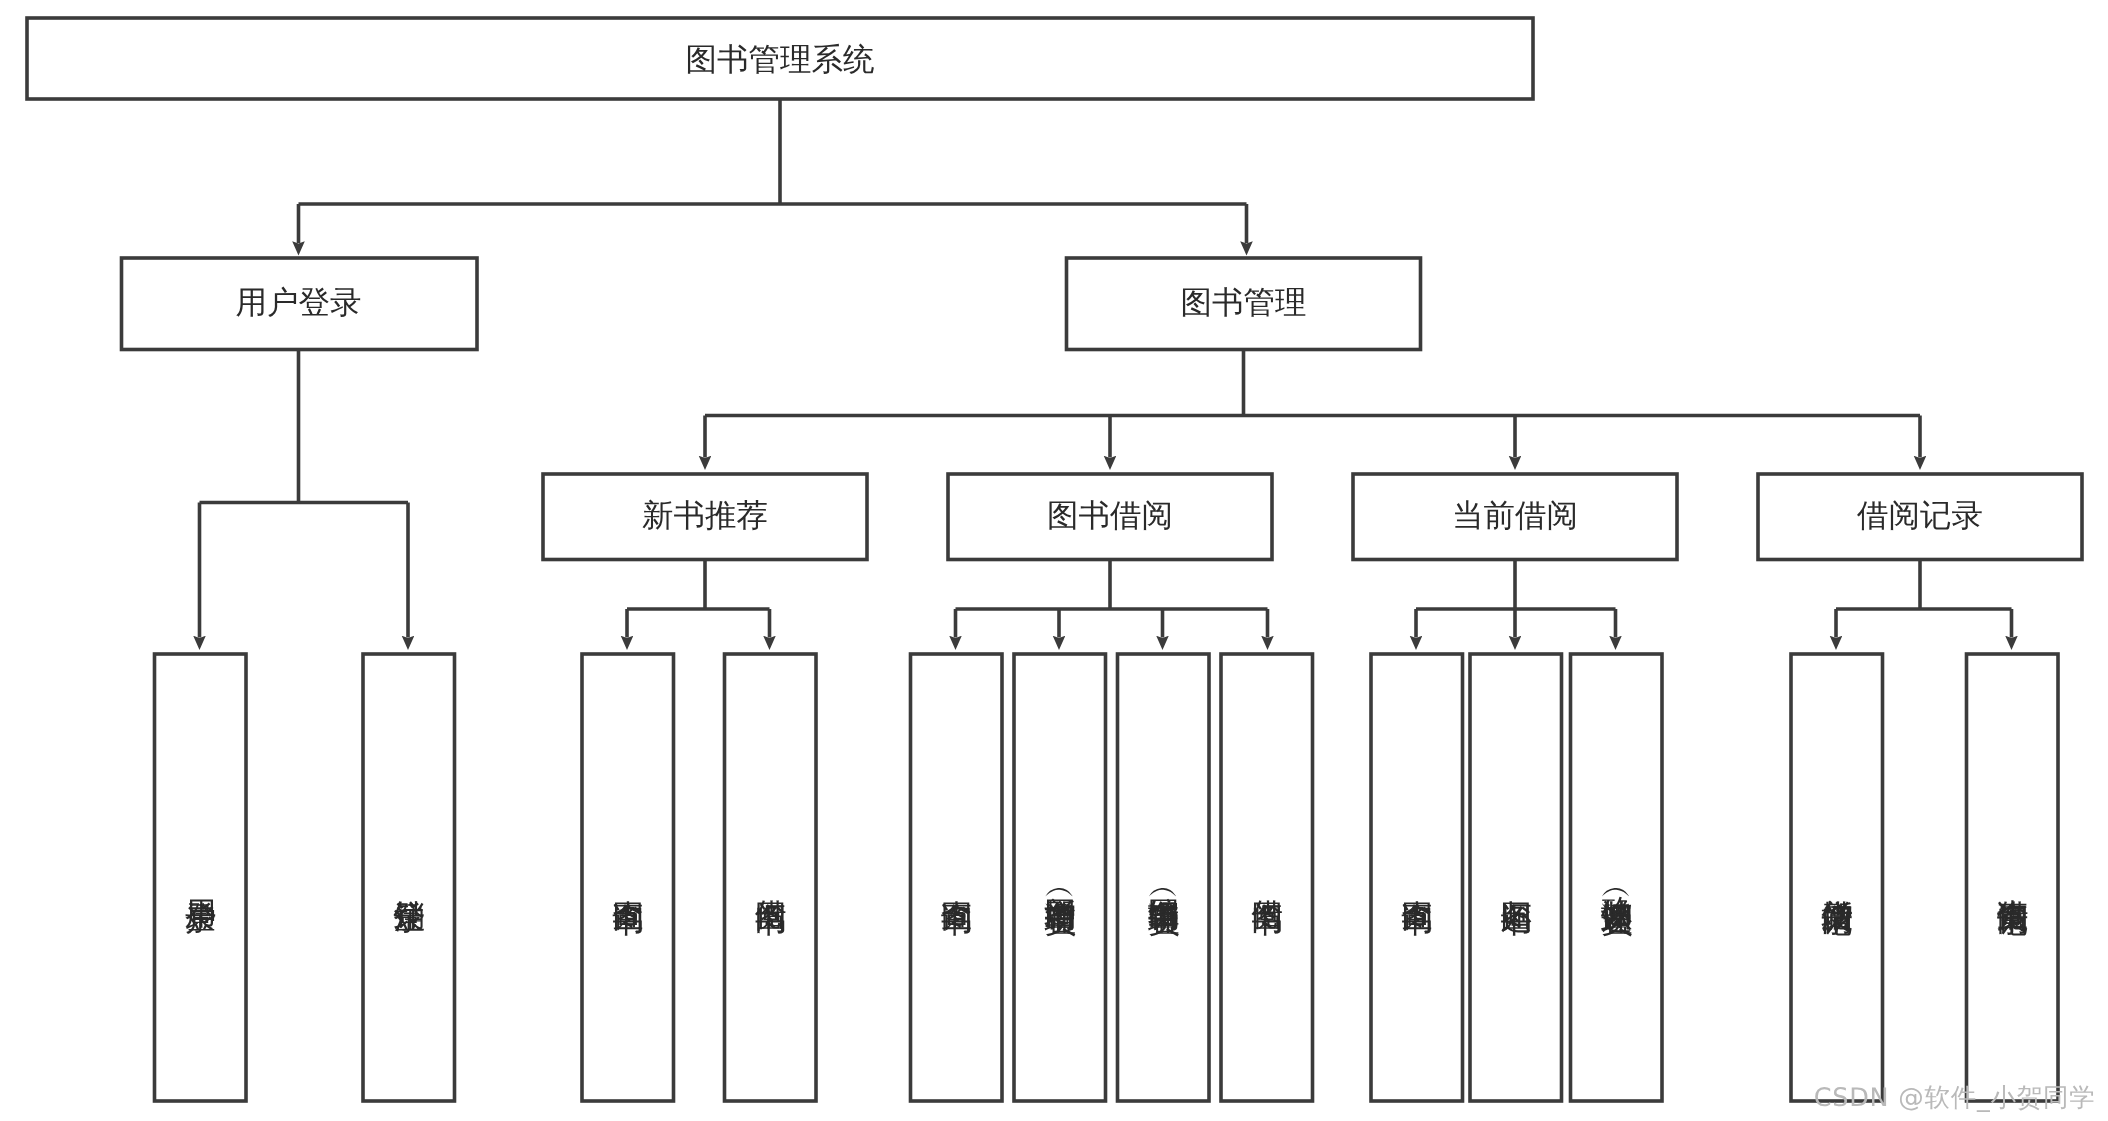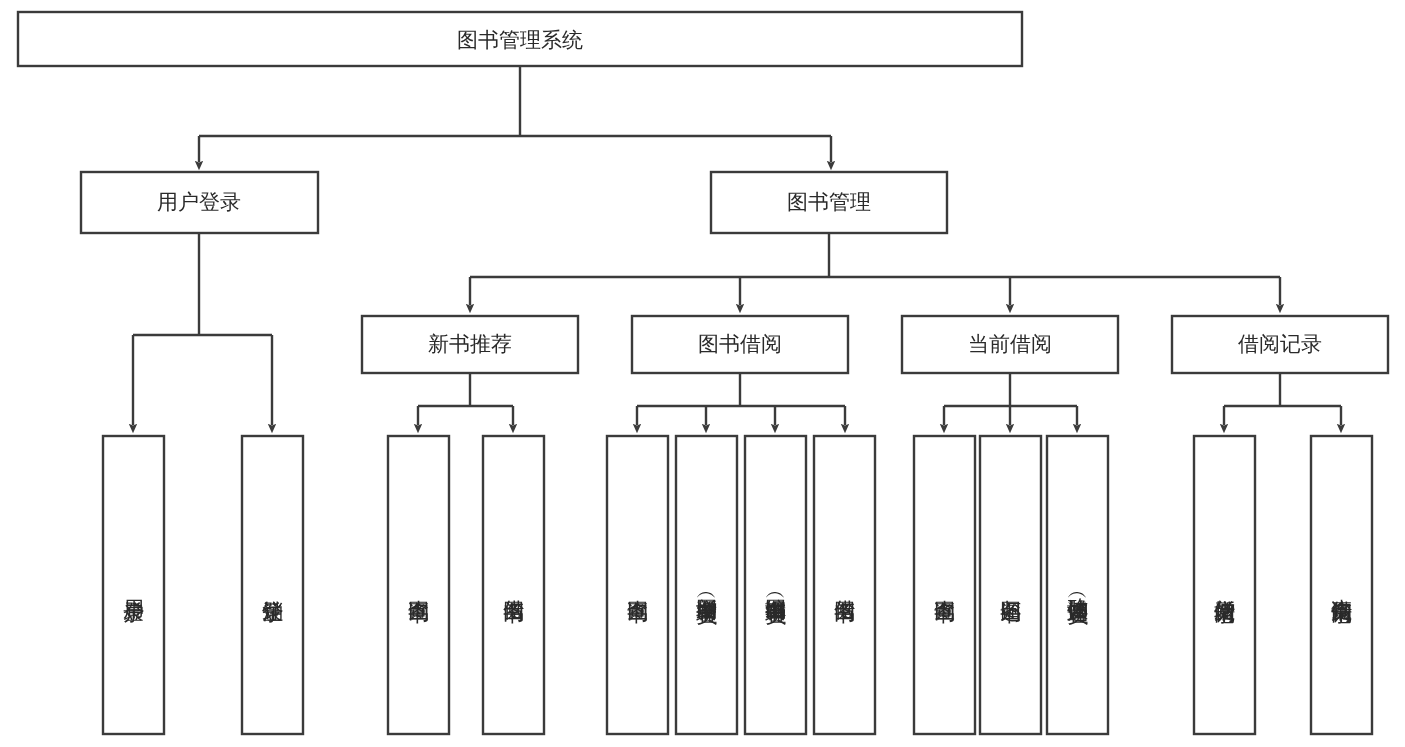--- a/index.html
+++ b/index.html
@@ -179,13 +179,14 @@
   <div class="vlabel" style="left:607px; top:436px; width:61px; height:298px;">查询图书</div>
   <div class="vlabel" style="left:676px; top:436px; width:61px; height:298px;">新增图书（管理员）</div>
   <div class="vlabel" style="left:745px; top:436px; width:61px; height:298px;">编辑图书（管理员）</div>
   <div class="vlabel" style="left:814px; top:436px; width:61px; height:298px;">借阅图书</div>
   <div class="vlabel" style="left:914px; top:436px; width:61px; height:298px;">查询图书</div>
   <div class="vlabel" style="left:980px; top:436px; width:61px; height:298px;">归还图书</div>
   <div class="vlabel" style="left:1047px; top:436px; width:61px; height:298px;">确认归还（管理员）</div>
   <div class="vlabel" style="left:1194px; top:436px; width:61px; height:298px;">新增借阅记录</div>
   <div class="vlabel" style="left:1311px; top:436px; width:61px; height:298px;">查询借阅记录</div>
 
+  <div id="watermark">CSDN @软件_小贺同学</div>
 </div>
 
 </body></html>

